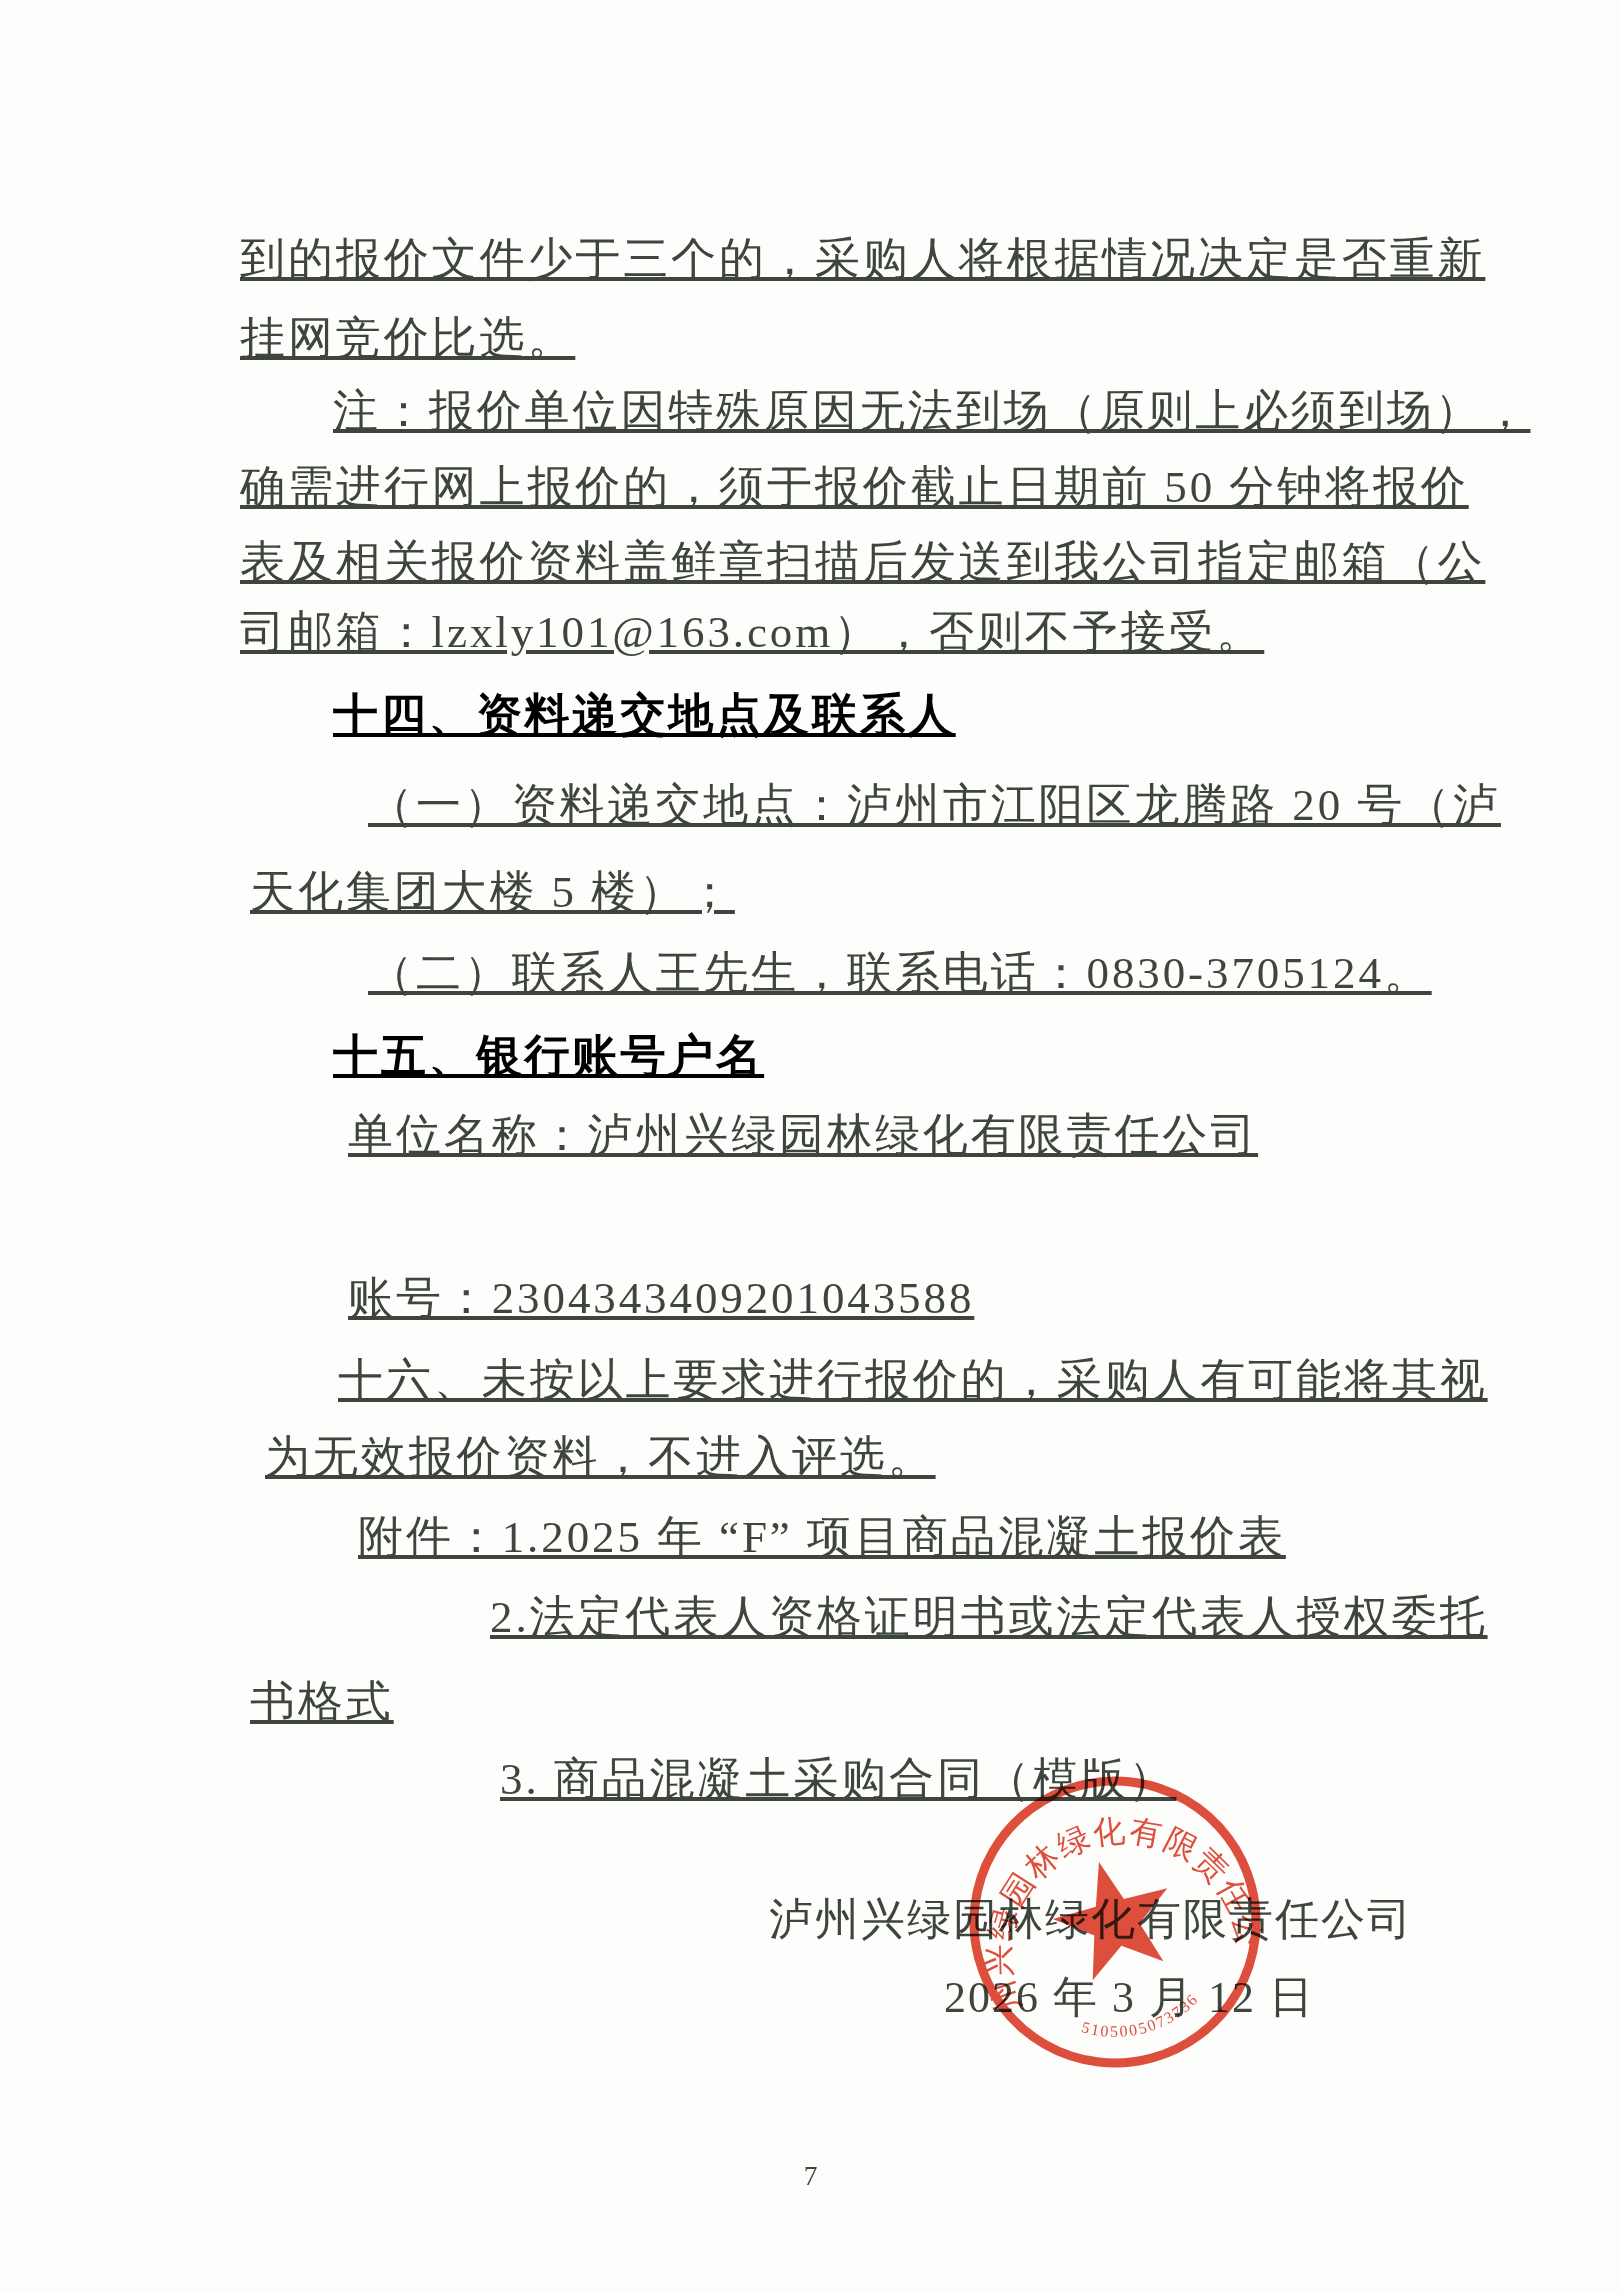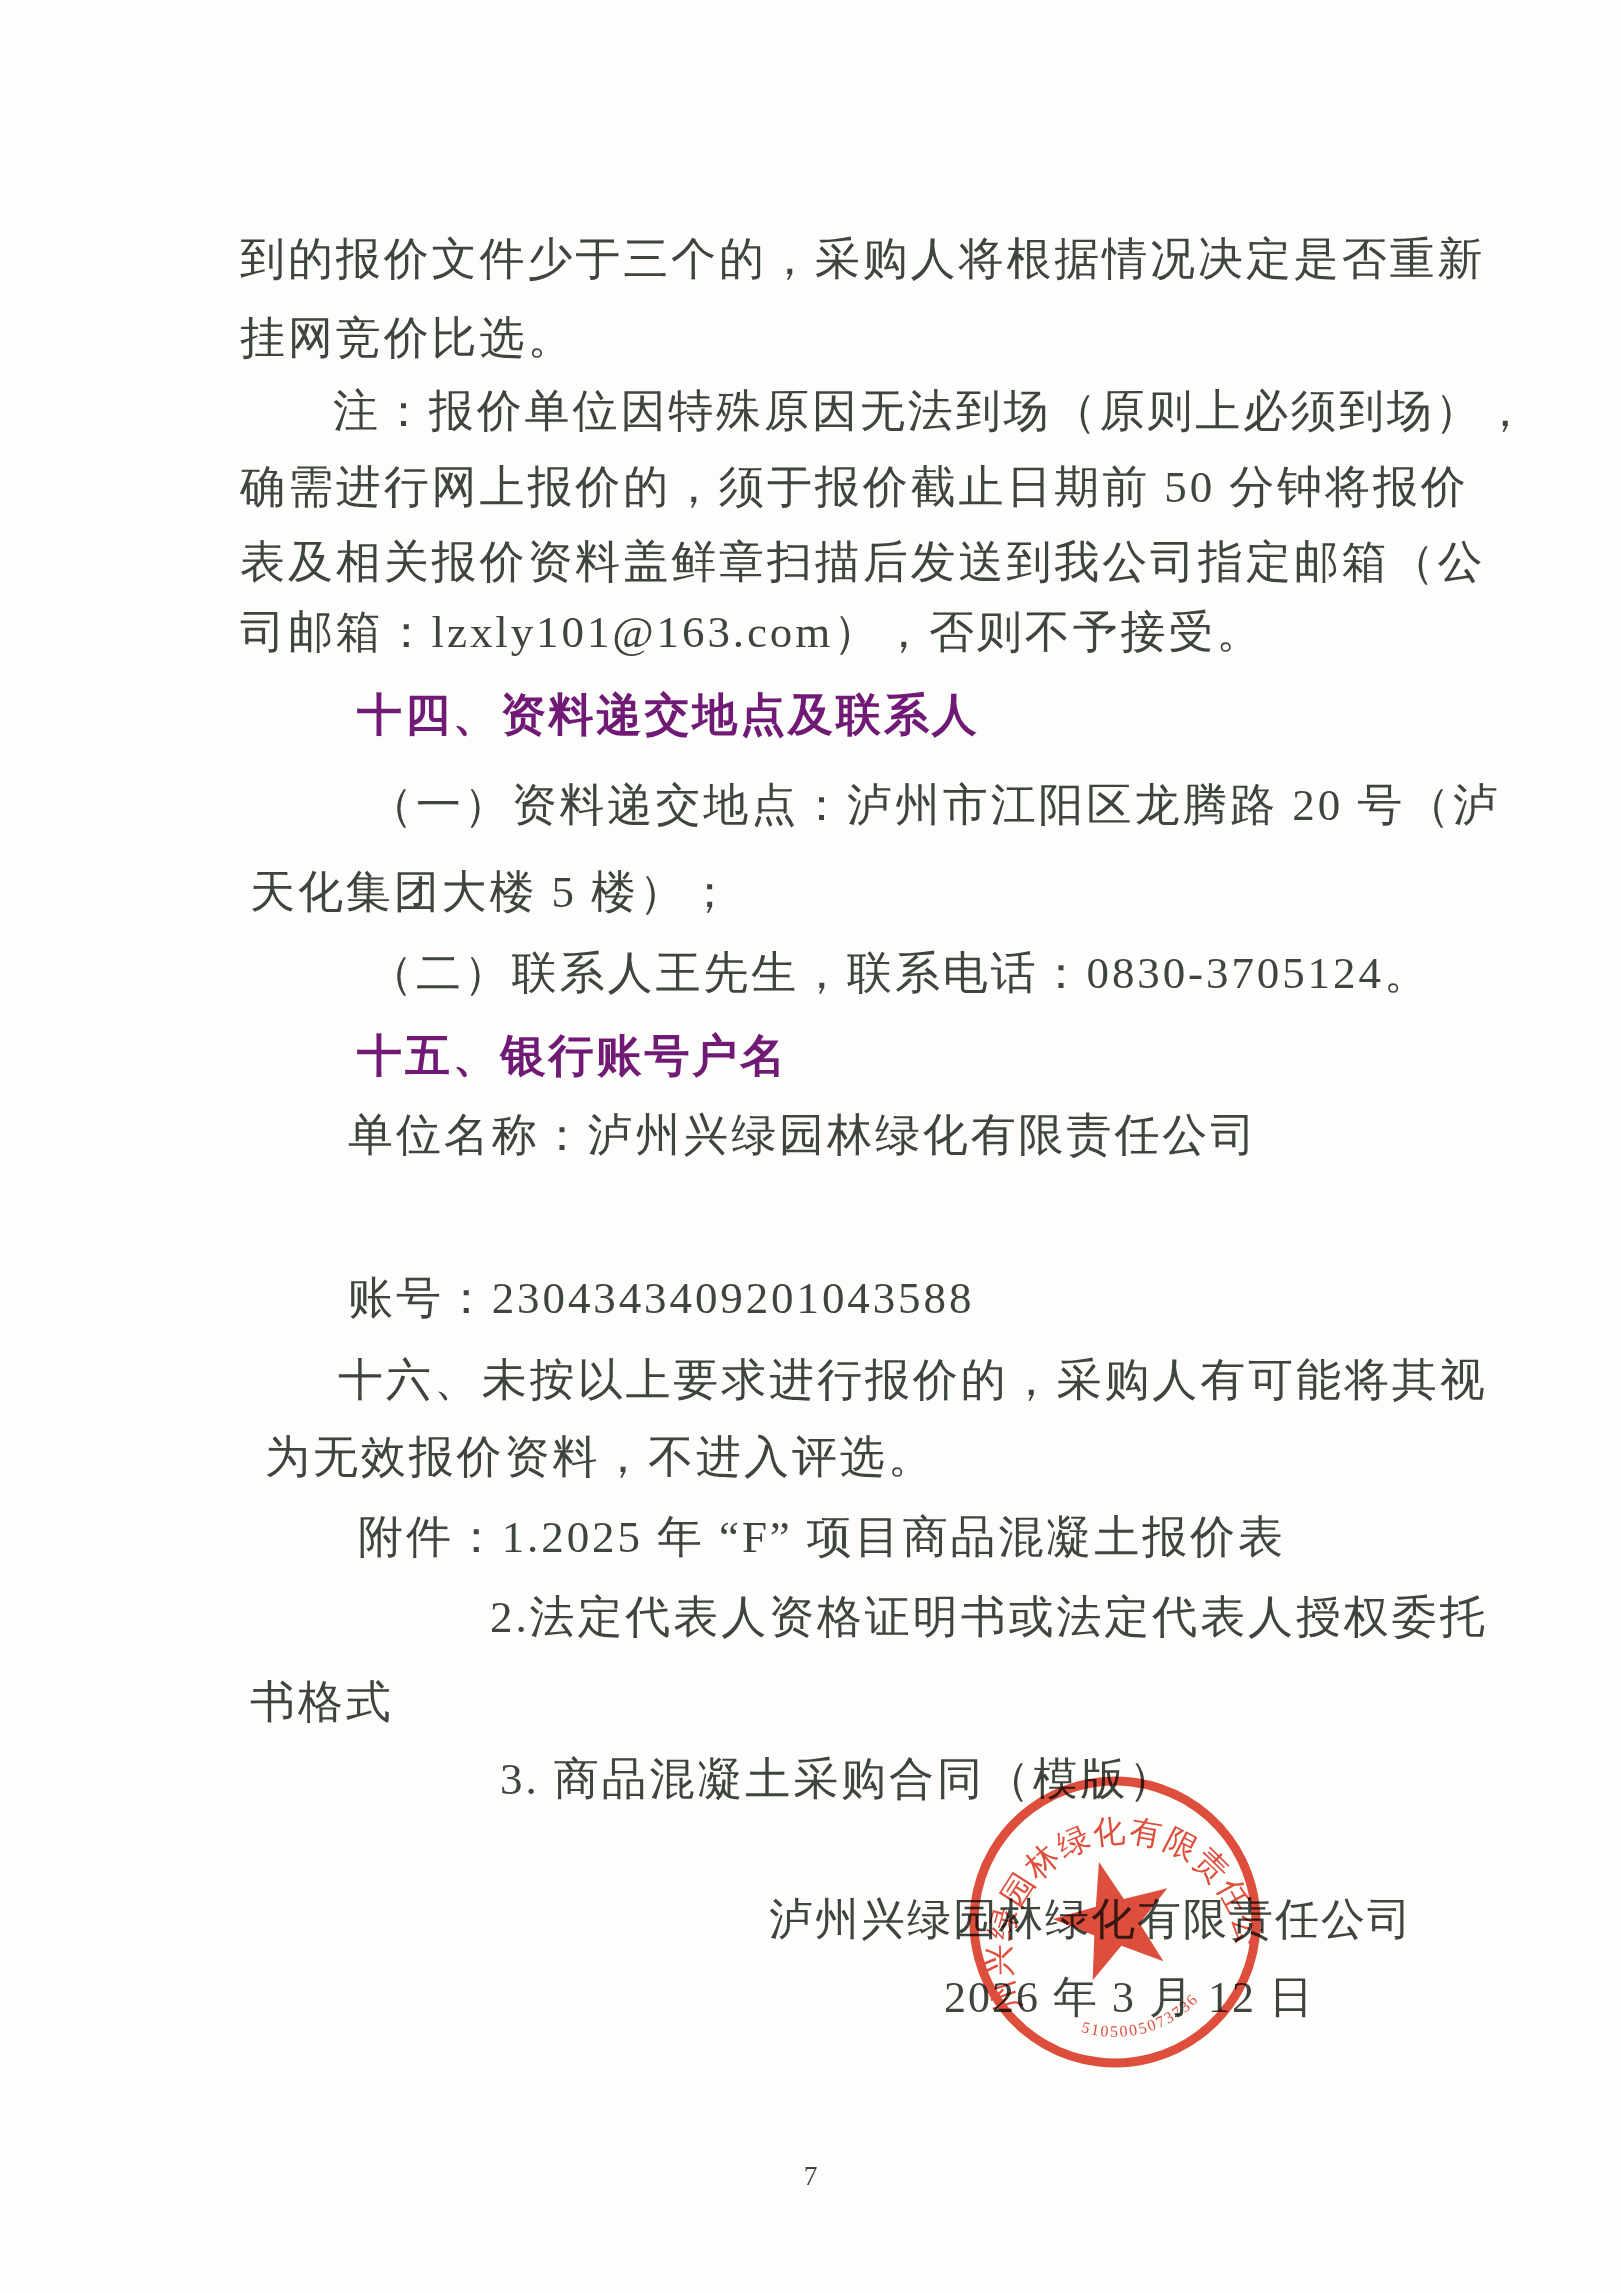--- a/index.html
+++ b/index.html
@@ -10,22 +10,23 @@
     overflow:hidden;
     font-family:"Liberation Serif","DejaVu Serif",serif;
     color:#3d453e;
   }
   .ln{
     position:absolute;
     font-size:45px;
     line-height:63px;
     letter-spacing:2.9px;
     white-space:nowrap;
+    text-decoration:underline;
   }
-  .bold{font-weight:700;color:#701a75;margin-left:24px;}
+  .bold{font-weight:700;color:#000000;}
   .sig{
     position:absolute;
     font-size:44px;
     line-height:59px;
     letter-spacing:2px;
     white-space:nowrap;
   }
   .pagenum{
     position:absolute;
     top:2161px;left:0;width:100%;

